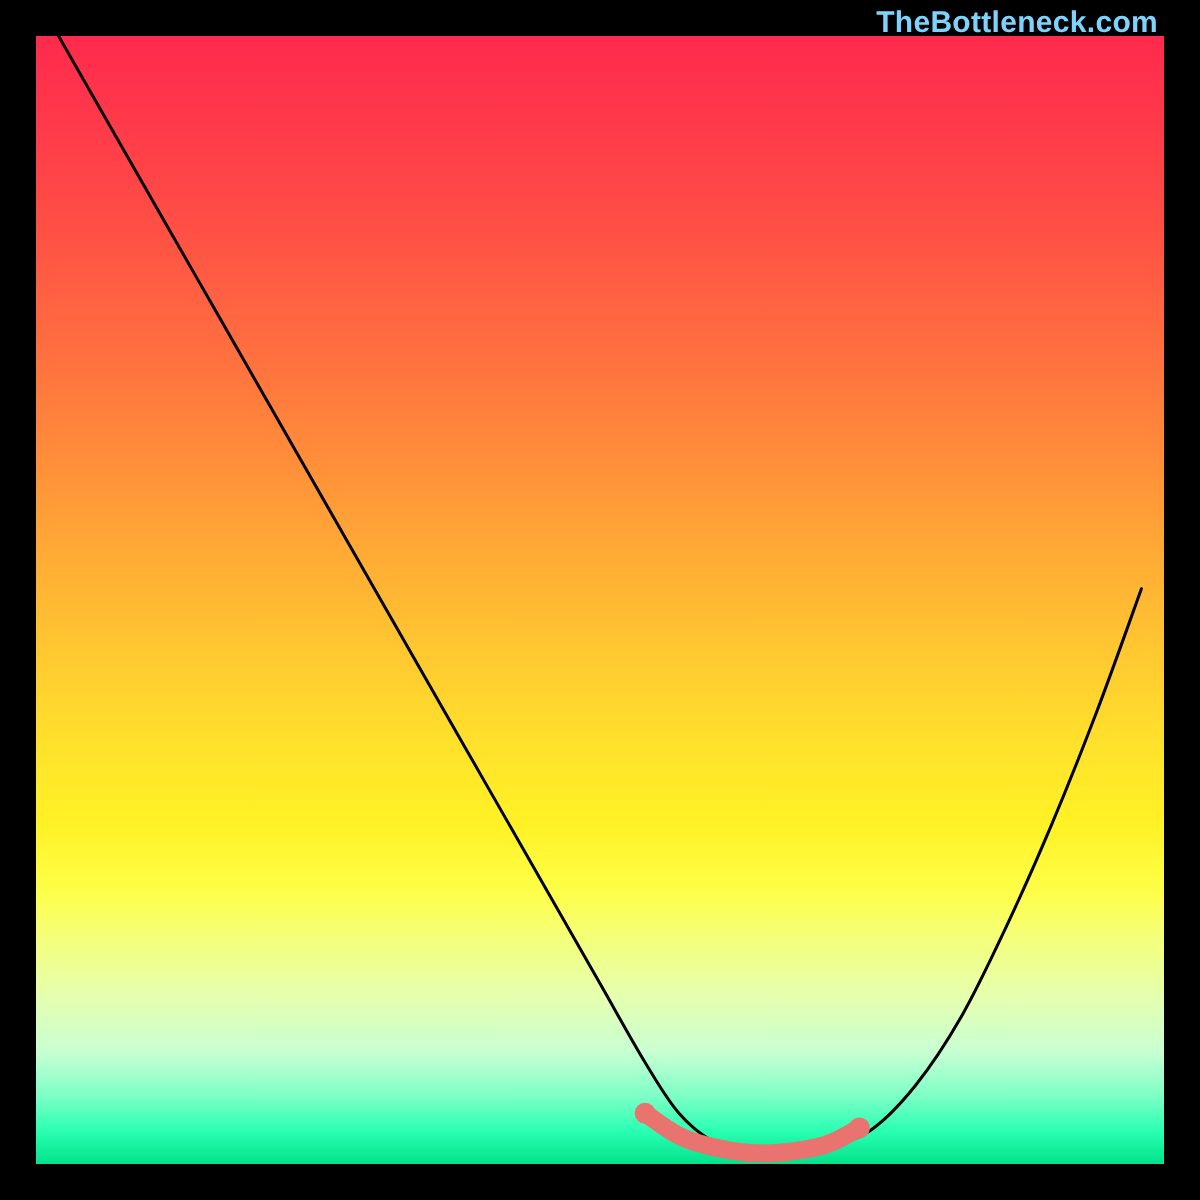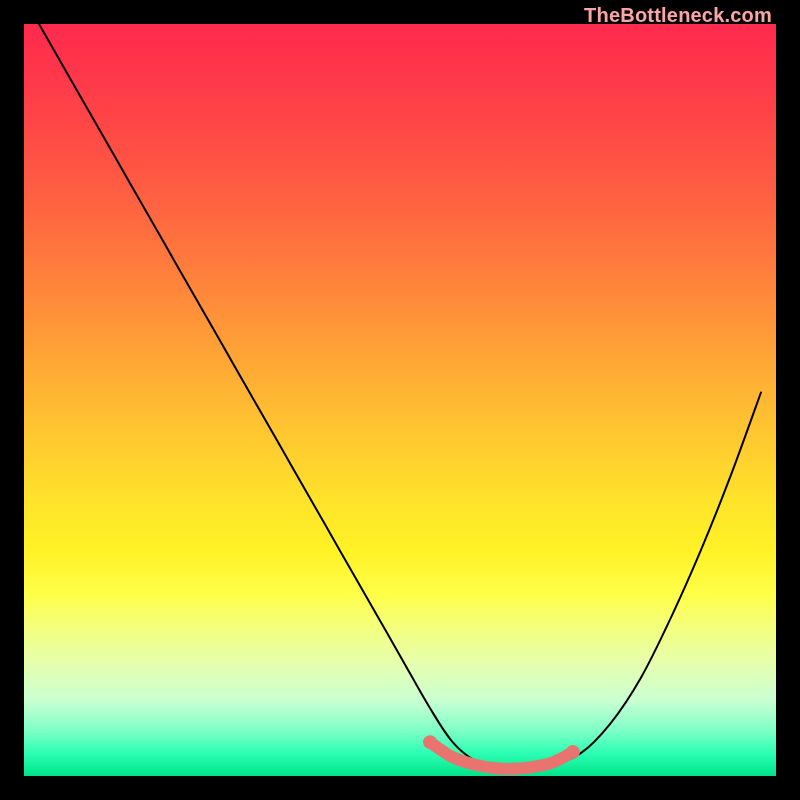--- a/index.html
+++ b/index.html
@@ -41,21 +41,21 @@
       #c9ffd2 90%,
       #7dffc6 94%,
       #2bffb3 97%,
       #00e38a 100%
     );
   }
   .watermark {
     position: absolute;
     top: 4px;
     right: 28px;
-    color: #fca5a5;
+    color: #7dd3fc;
     font-size: 20px;
     font-weight: 600;
     letter-spacing: 0.2px;
     user-select: none;
   }
   svg.curve {
     position: absolute;
     left: 0;
     top: 0;
     width: 752px;

